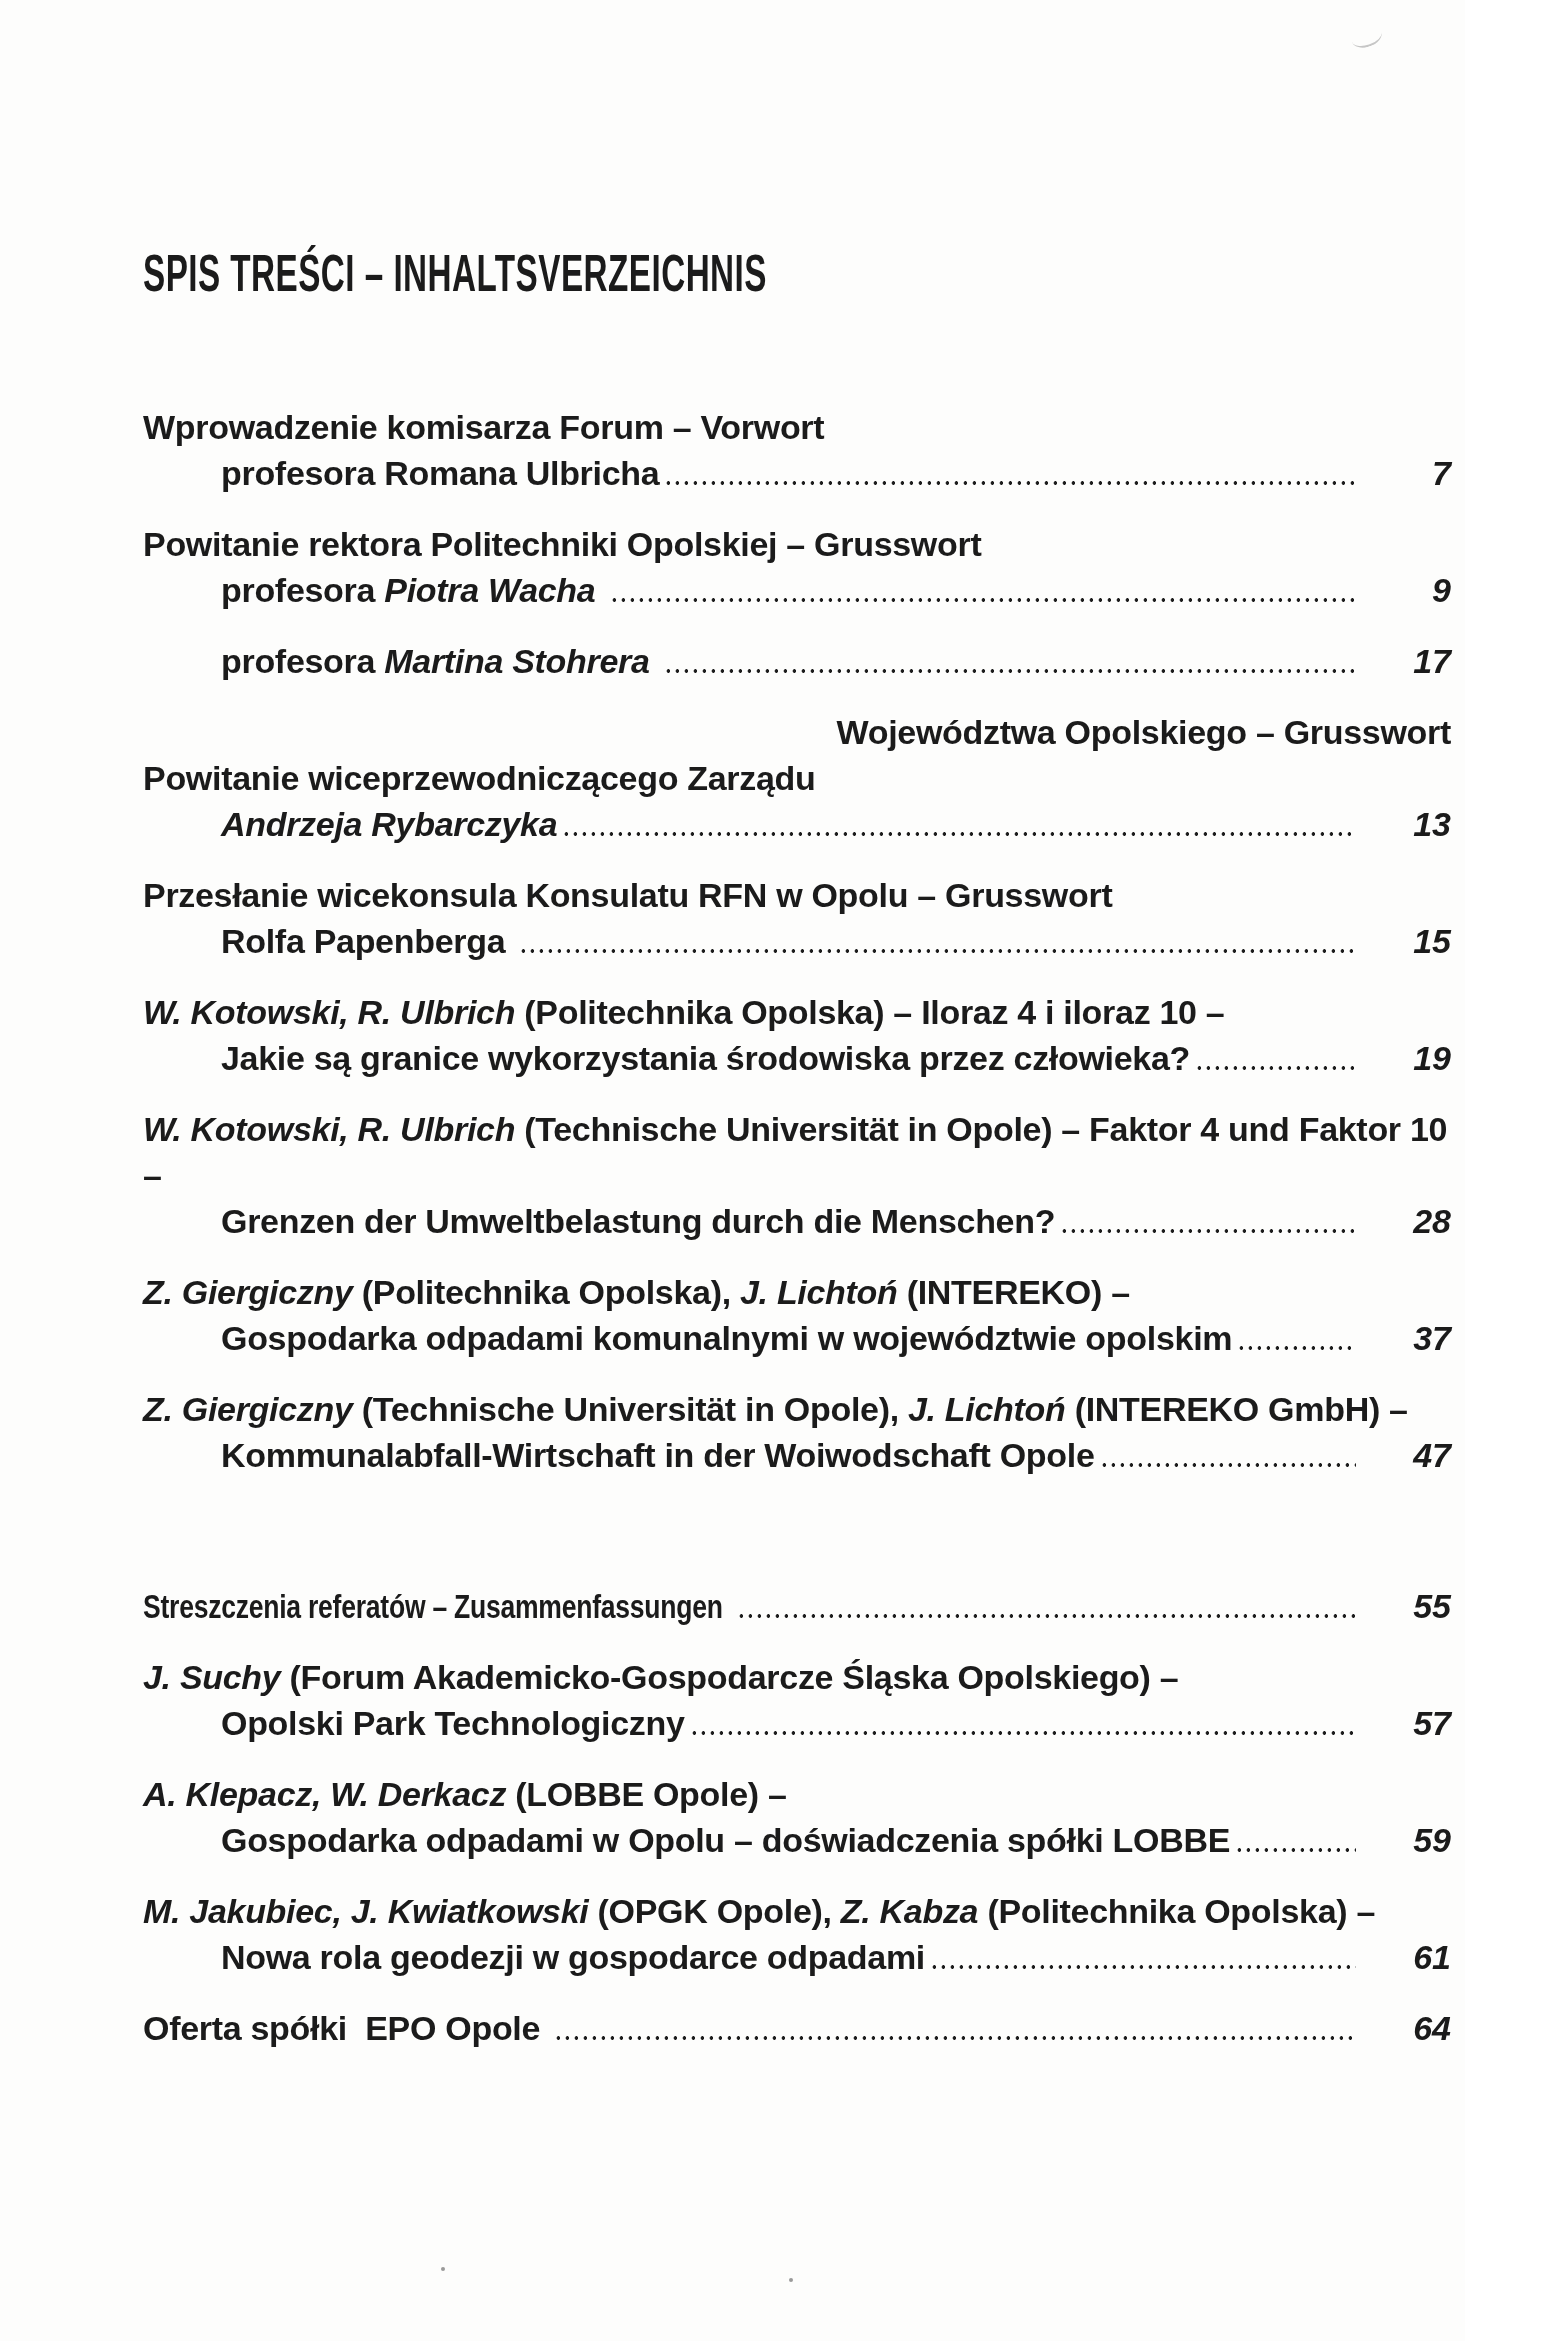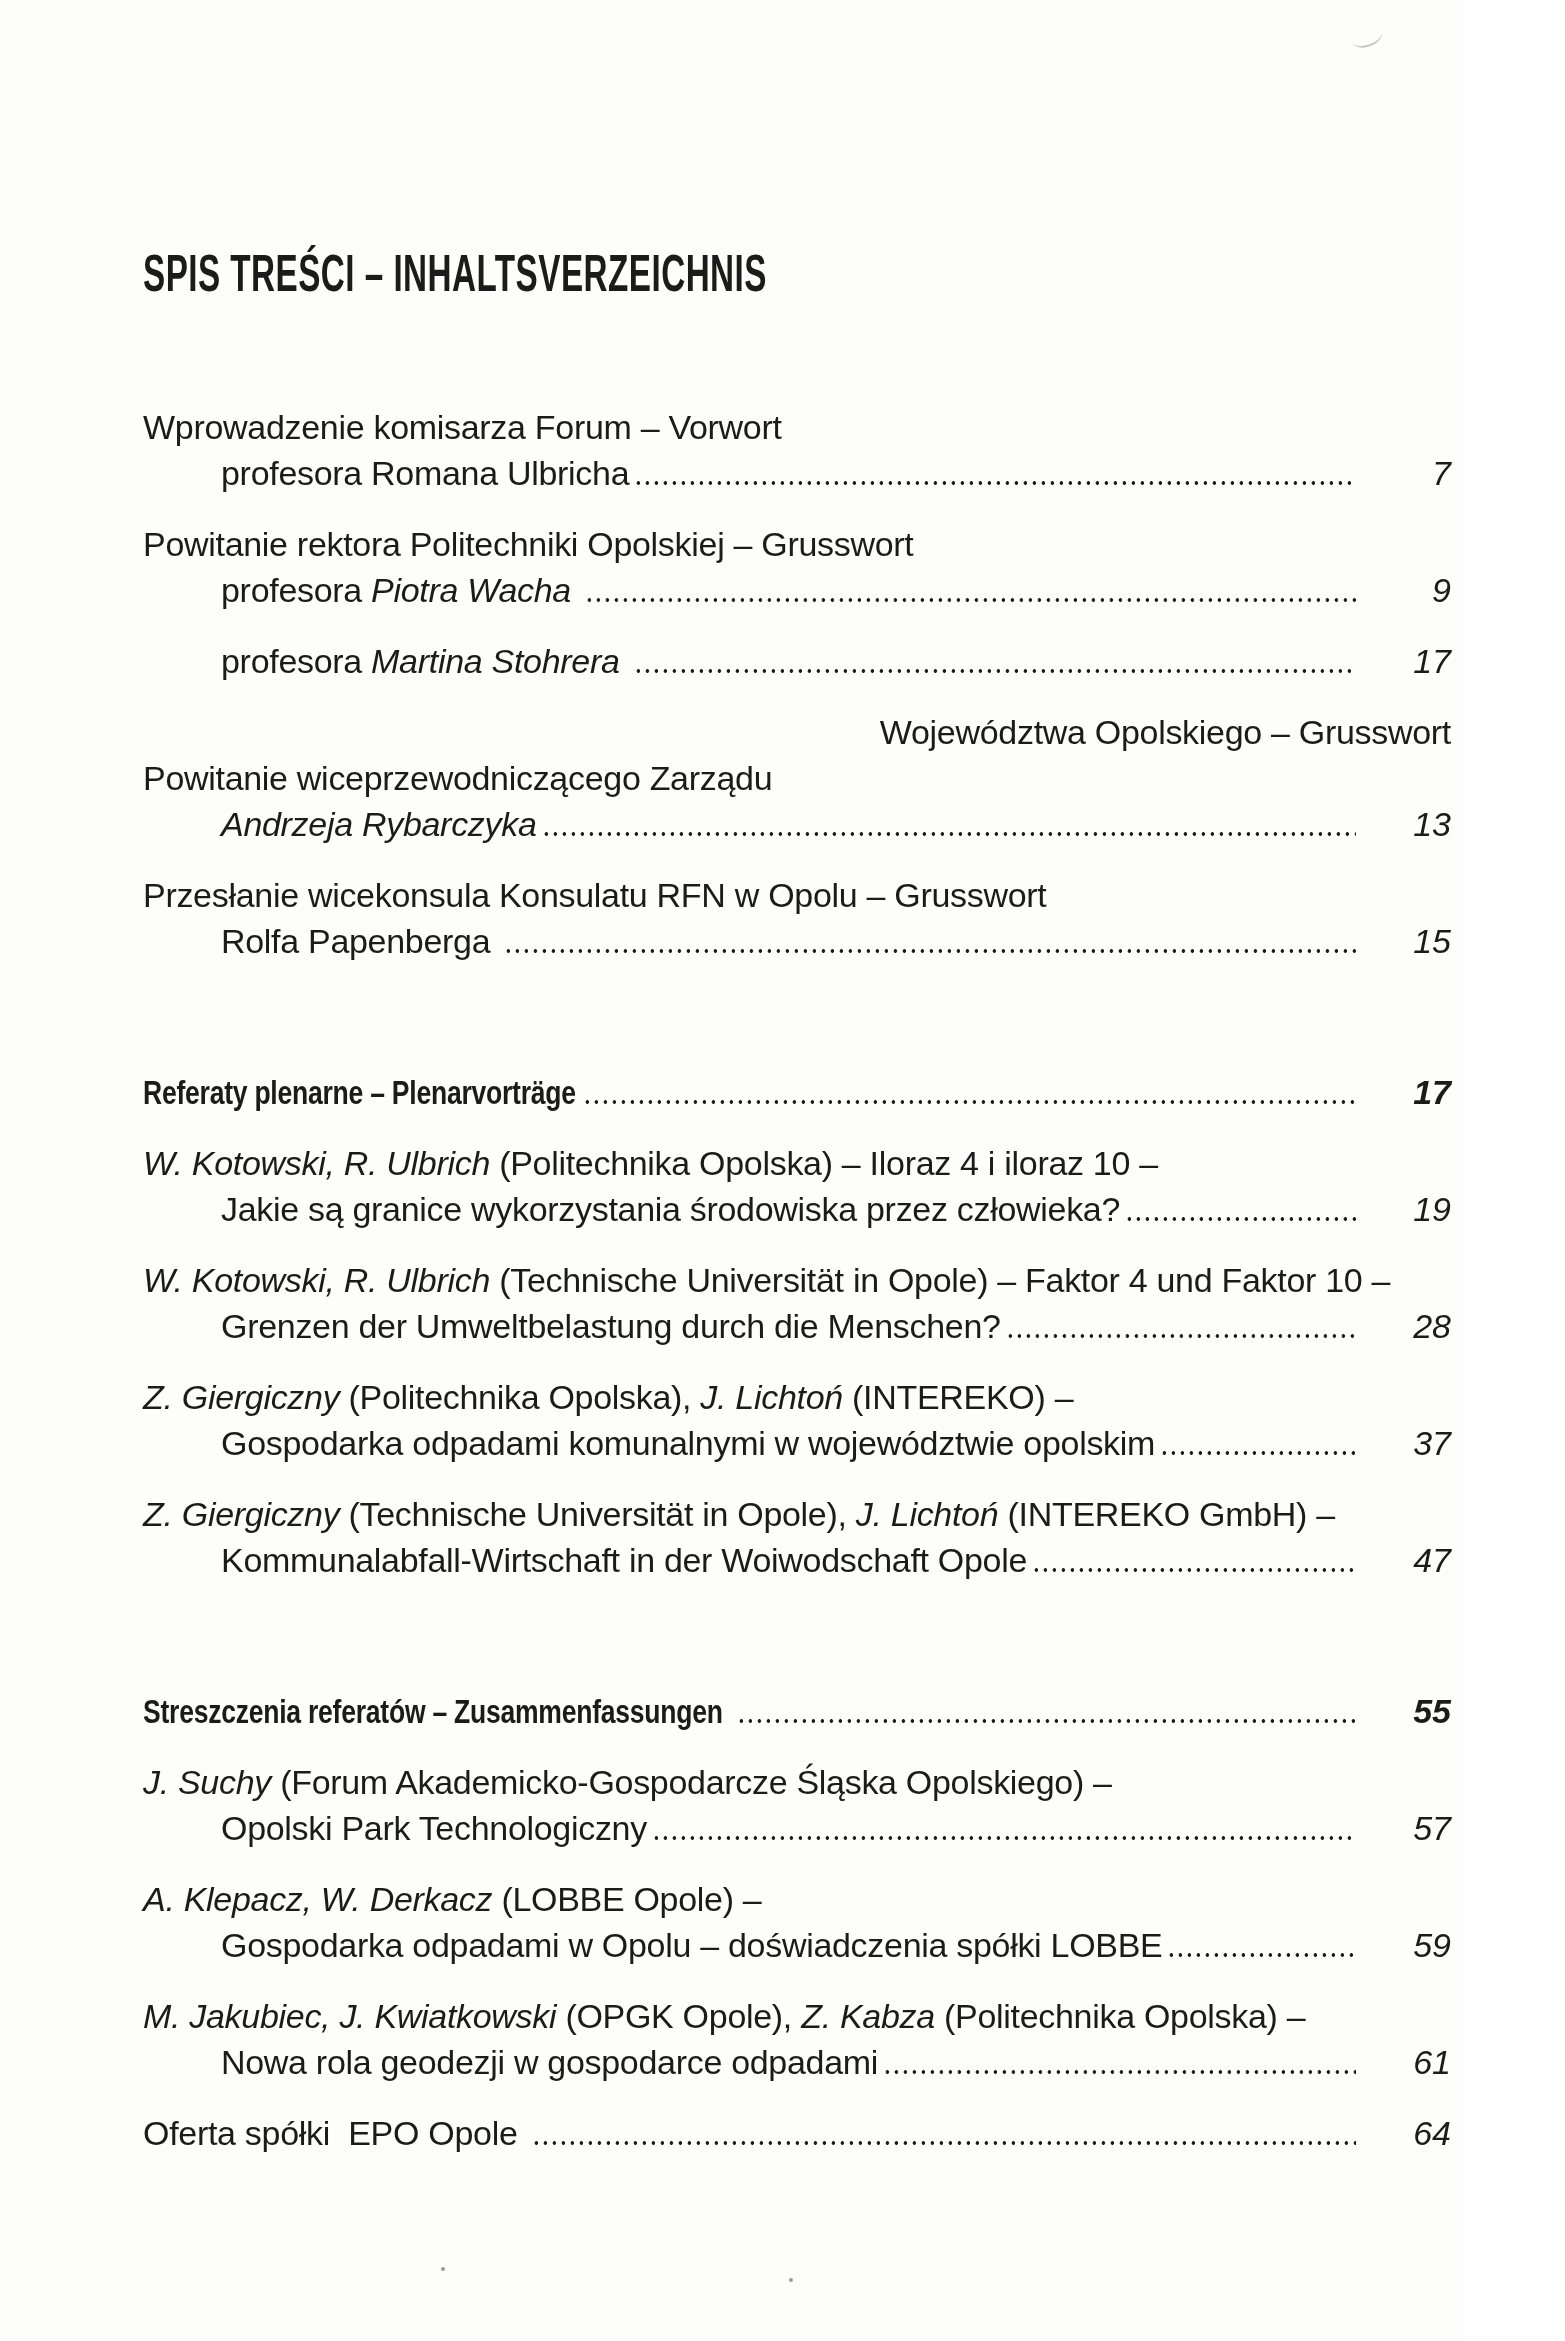--- a/index.html
+++ b/index.html
@@ -28,20 +28,21 @@
     font-weight: 700;
     margin: 0 0 103px 0;
     letter-spacing: 0.7px;
     white-space: nowrap;
   }
   .item {
     font-size: 34px;
     line-height: 46px;
     letter-spacing: -0.3px;
     margin-bottom: 25px;
+    font-weight: bold;
   }
   .item.heading {
     margin-top: 105px;
     font-weight: 700;
   }
   .line {
     display: flex;
     align-items: baseline;
   }
   .line.indent {
@@ -146,27 +147,20 @@
         <div class="item entry">
           <div class="line">
             <span class="txt"><span class="seg">Przesłanie wicekonsula Konsulatu RFN w Opolu – Grusswort</span></span>
           </div>
           <div class="line indent">
             <span class="txt"><span class="seg">Rolfa Papenberga </span></span>
             <span class="leader"></span>
             <span class="pagenum">15</span>
           </div>
         </div>
-        <div class="item heading">
-          <div class="line">
-            <span class="txt condense" style="display: inline-block; transform-origin: left bottom; transform: scaleX(0.78); margin-right: -120px;"><span class="seg">Referaty plenarne – Plenarvorträge</span></span>
-            <span class="leader"></span>
-            <span class="pagenum">17</span>
-          </div>
-        </div>
         <div class="item entry">
           <div class="line">
             <span class="txt"><span class="seg it">W. Kotowski, R. Ulbrich </span><span class="seg">(Politechnika Opolska) – Iloraz 4 i iloraz 10 –</span></span>
           </div>
           <div class="line indent">
             <span class="txt"><span class="seg">Jakie są granice wykorzystania środowiska przez człowieka?</span></span>
             <span class="leader"></span>
             <span class="pagenum">19</span>
           </div>
         </div>

